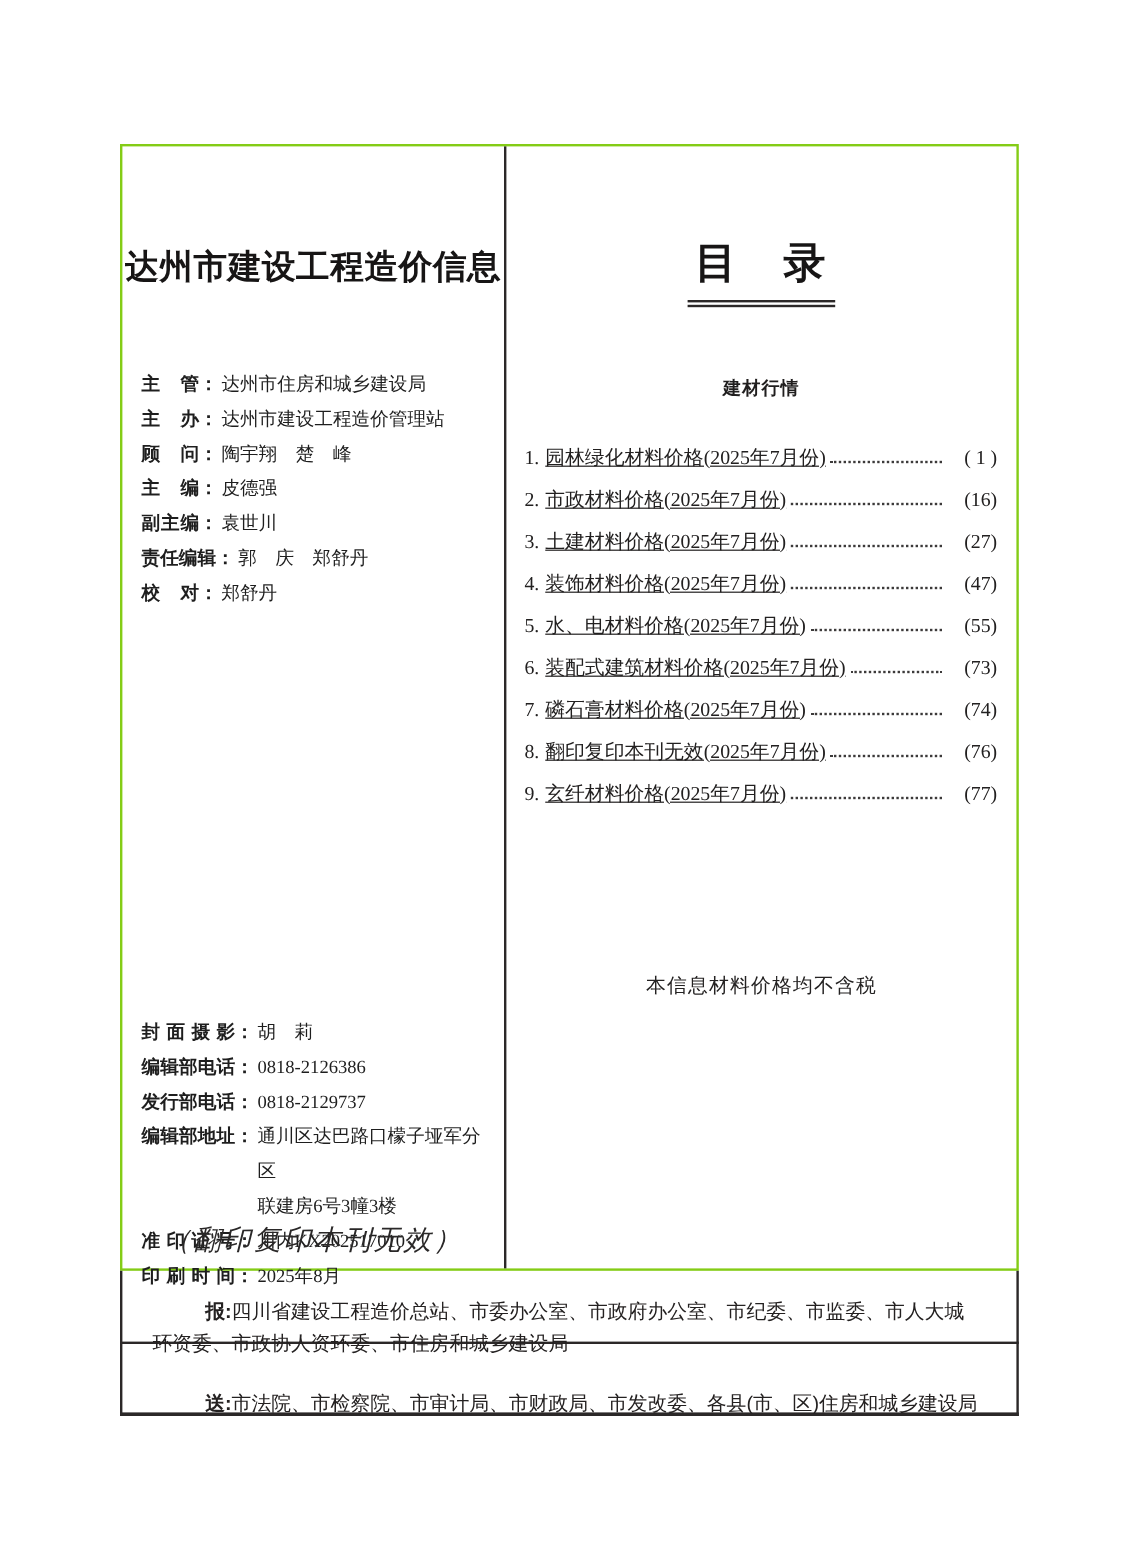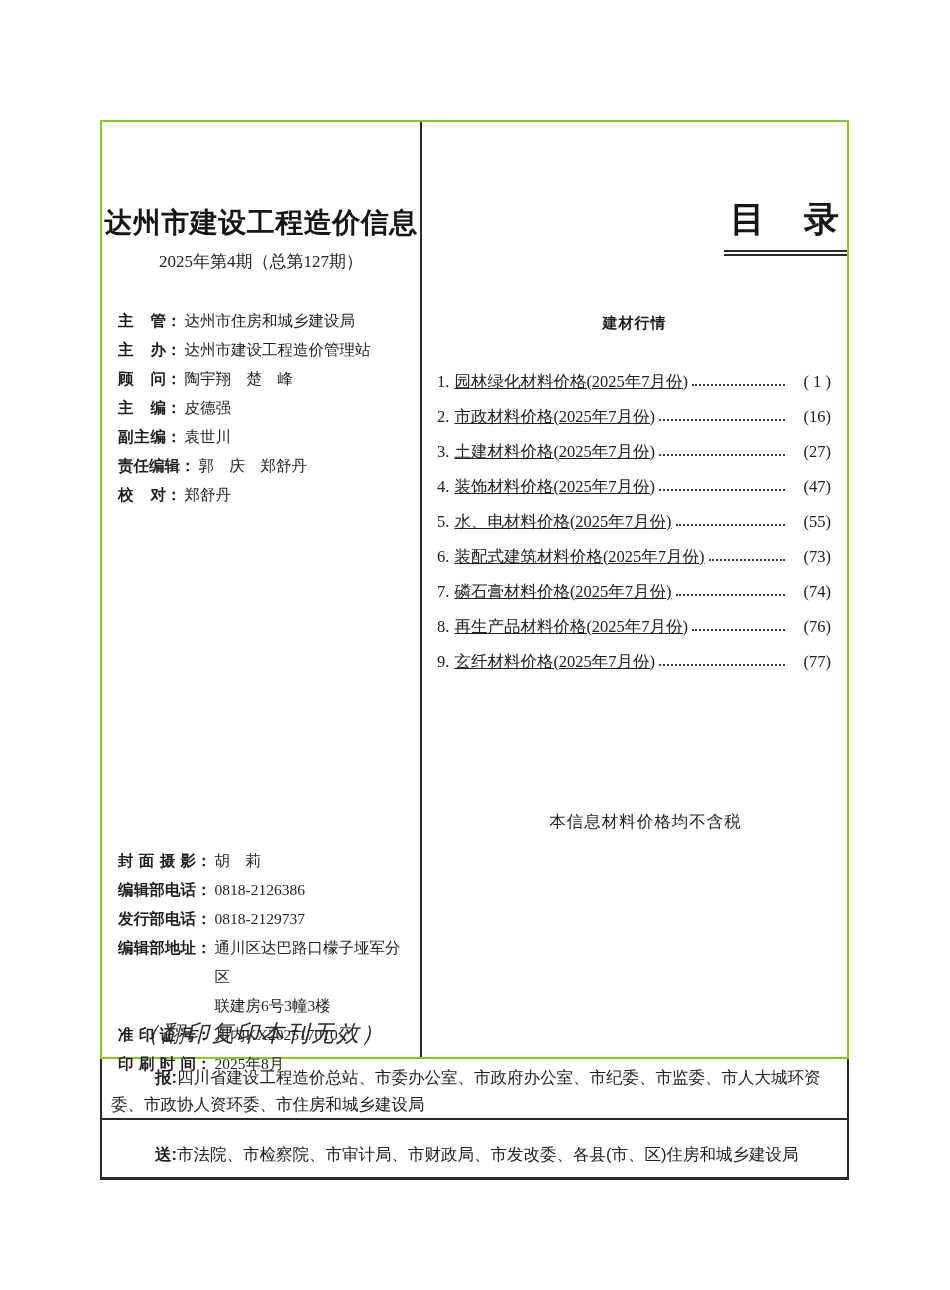--- a/index.html
+++ b/index.html
@@ -49,67 +49,66 @@
     white-space:nowrap;
   }
   .info-row .colon{font-weight:700;font-family:"Liberation Sans","DejaVu Sans",sans-serif;margin-right:3px;}
 
   .reprint-notice{
     position:absolute;top:896px;left:0;width:100%;text-align:center;
     font-size:23px;font-style:italic;letter-spacing:2px;color:#2a2828;
   }
 
   
-  .toc-title-wrap{position:absolute;top:74px;left:0;width:100%;text-align:right;}
+  .toc-title-wrap{position:absolute;top:74px;left:0;width:100%;text-align:center;}
   .toc-title{
     display:inline-block;font-size:35px;font-weight:700;color:#171515;
     padding:0 6px 7px 6px;border-bottom:6px double #2b2828;letter-spacing:2px;
   }
   .toc-section{
     position:absolute;top:192px;left:0;width:100%;text-align:center;
     font-size:15px;font-weight:700;letter-spacing:1px;color:#201e1e;
   }
   .toc-list{position:absolute;top:242px;left:15px;right:16px;}
   .toc-item{display:flex;align-items:center;height:35px;font-size:16.5px;color:#222020;}
   .t-num{margin-right:5px;}
   .t-title{white-space:nowrap;text-decoration:underline;}
   .t-dots{flex:1;position:relative;height:100%;min-width:14px;}
   .t-dots::after{
     content:"";position:absolute;left:4px;right:3px;top:calc(50% + 2px);
     border-top:2.5px dotted #3c3a3a;
   }
   .t-page{margin-left:1px;min-width:42px;text-align:right;white-space:nowrap;}
 
-  .toc-notes{position:absolute;top:688px;left:0;width:100%;text-align:center;padding-left:11px;}
+  .toc-notes{position:absolute;top:688px;left:0;width:100%;text-align:center;}
   .tax-note{font-size:16.5px;line-height:24px;letter-spacing:1px;color:#242222;}
   .website-line{
     margin-top:10px;font-size:16.5px;line-height:24px;color:#242222;
     font-family:"Liberation Mono","DejaVu Sans Mono",monospace;
   }
 
   
   .report-box,.send-box{
     box-sizing:border-box;width:749px;border:2px solid #2b2828;border-top:none;
     font-family:"Liberation Sans","DejaVu Sans",sans-serif;color:#242121;
   }
   .report-box{height:61px;padding:5px 14px 0 9px;}
   .send-box{height:60px;padding:21px 14px 0 9px;border-bottom-width:3px;}
-  .footer-par{margin:0;text-indent:44px;line-height:27px;font-size:16.5px;}
+  .footer-par{margin:16px;text-indent:44px;line-height:27px;font-size:16.5px;}
   .footer-par .f-lbl{font-weight:700;}
 </style>
 </head>
 <body>
 
 <div class="sheet">
 
   <div class="main-box">
 
     <div class="left-pane">
       <div class="pub-title hei">达州市建设工程造价信息</div>
-      <div class="pub-issue">2025年第4期（总第127期）</div>
 
       <div class="staff-block">
         <div class="staff-row">
           <span class="lbl">主管</span>
             <span class="colon">：</span>
             <span class="val">达州市住房和城乡建设局</span>
         </div>
         <div class="staff-row">
           <span class="lbl">主办</span>
             <span class="colon">：</span>
@@ -225,21 +224,21 @@
             <span class="t-page">(73)</span>
         </div>
         <div class="toc-item">
           <span class="t-num">7.</span>
             <span class="t-title">磷石膏材料价格(2025年7月份)</span>
             <span class="t-dots"></span>
             <span class="t-page">(74)</span>
         </div>
         <div class="toc-item">
           <span class="t-num">8.</span>
-            <span class="t-title">再生产品材料价格(2025年7月份)</span>
+            <span class="t-title">翻印复印本刊无效(2025年7月份)</span>
             <span class="t-dots"></span>
             <span class="t-page">(76)</span>
         </div>
         <div class="toc-item">
           <span class="t-num">9.</span>
             <span class="t-title">玄纤材料价格(2025年7月份)</span>
             <span class="t-dots"></span>
             <span class="t-page">(77)</span>
         </div>
       </div>

